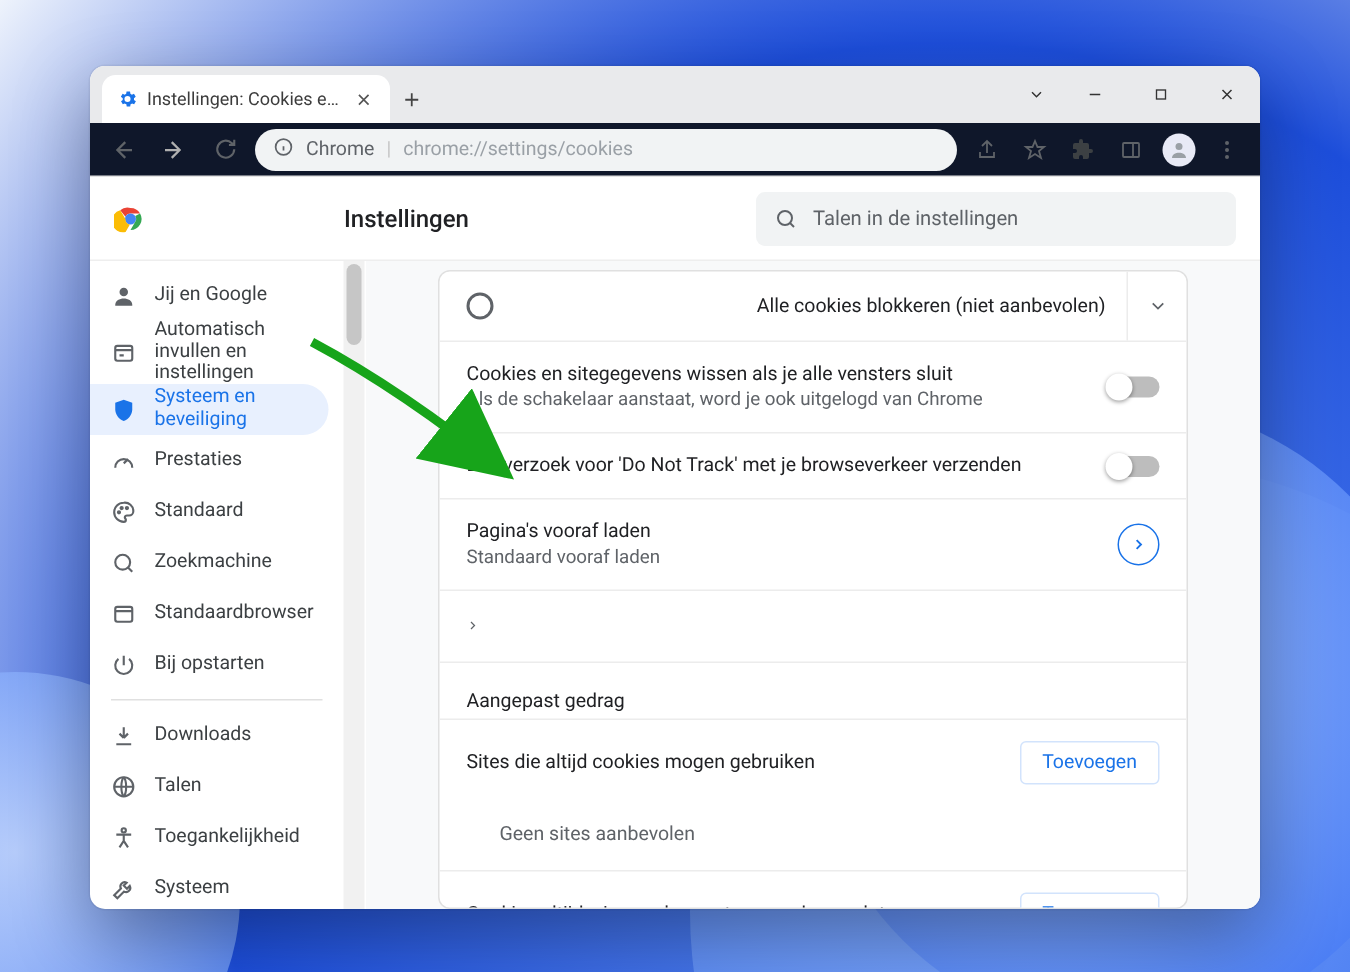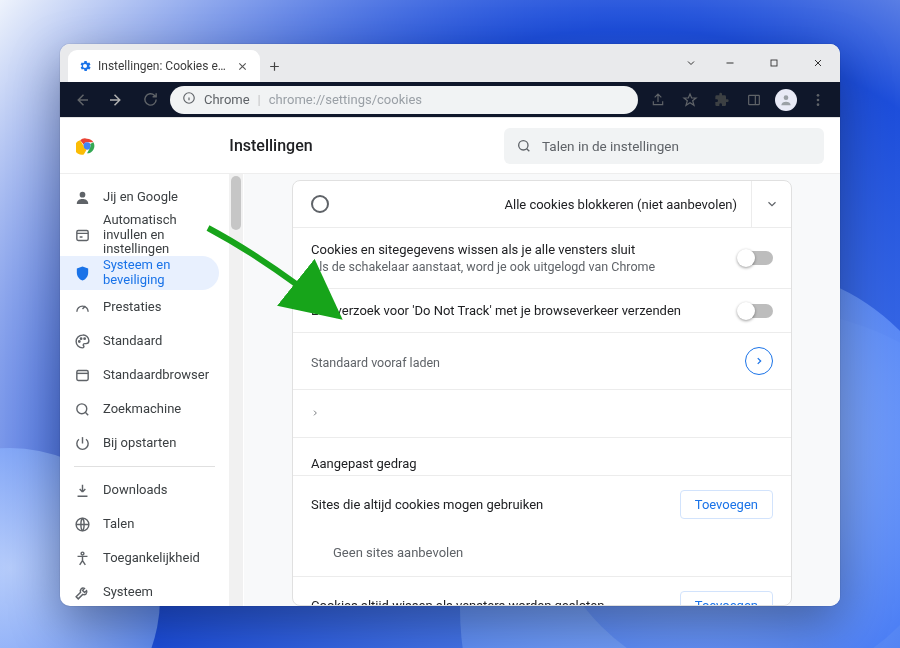--- a/index.html
+++ b/index.html
@@ -271,31 +271,31 @@
           <svg viewBox="0 0 24 24" fill="none" stroke="currentColor" stroke-width="2">
               <path d="M12 3a9 9 0 1 0 0 18c1.7 0 2-1 2-2s-1-1-1-2 1-2 2-2h2a4 4 0 0 0 4-4 8 8 0 0 0-9-8Z"></path>
               <circle cx="7.5" cy="12" r="1"></circle>
               <circle cx="10" cy="8" r="1"></circle>
               <circle cx="15" cy="8" r="1"></circle>
             </svg>
           <span class="txt">Standaard</span>
         </div>
         <div class="side-item">
           <svg viewBox="0 0 24 24" fill="none" stroke="currentColor" stroke-width="2">
+              <circle cx="11" cy="11" r="7"></circle>
+              <path d="m20 20-4-4"></path>
+            </svg>
+          <span class="txt">Zoekmachine</span>
+        </div>
+        <div class="side-item">
+          <svg viewBox="0 0 24 24" fill="none" stroke="currentColor" stroke-width="2">
               <rect x="4" y="5" width="16" height="14" rx="2"></rect>
               <path d="M4 9h16"></path>
             </svg>
           <span class="txt">Standaardbrowser</span>
-        </div>
-        <div class="side-item">
-          <svg viewBox="0 0 24 24" fill="none" stroke="currentColor" stroke-width="2">
-              <circle cx="11" cy="11" r="7"></circle>
-              <path d="m20 20-4-4"></path>
-            </svg>
-          <span class="txt">Zoekmachine</span>
         </div>
         <div class="side-item">
           <svg viewBox="0 0 24 24" fill="none" stroke="currentColor" stroke-width="2">
               <path d="M12 3v9"></path>
               <path d="M7 6a8 8 0 1 0 10 0"></path>
             </svg>
           <span class="txt">Bij opstarten</span>
         </div>
         <div class="side-sep"></div>
         <div class="side-item">
@@ -355,20 +355,21 @@
 
         <div class="row">
           <div class="labels">
               <div class="title">Een verzoek voor 'Do Not Track' met je browseverkeer verzenden</div>
             </div>
           <div class="toggle"></div>
         </div>
 
         <div class="row">
           <div class="labels">
+            <div class="title">Pagina's vooraf laden</div>
             <div class="sub">Standaard vooraf laden</div>
           </div>
           <div class="circle-btn">
               <svg viewBox="0 0 24 24" stroke="#1a73e8" stroke-width="3" fill="none">
                 <path d="M9 5l7 7-7 7"></path>
               </svg>
             </div>
         </div>
 
         <div class="row">

